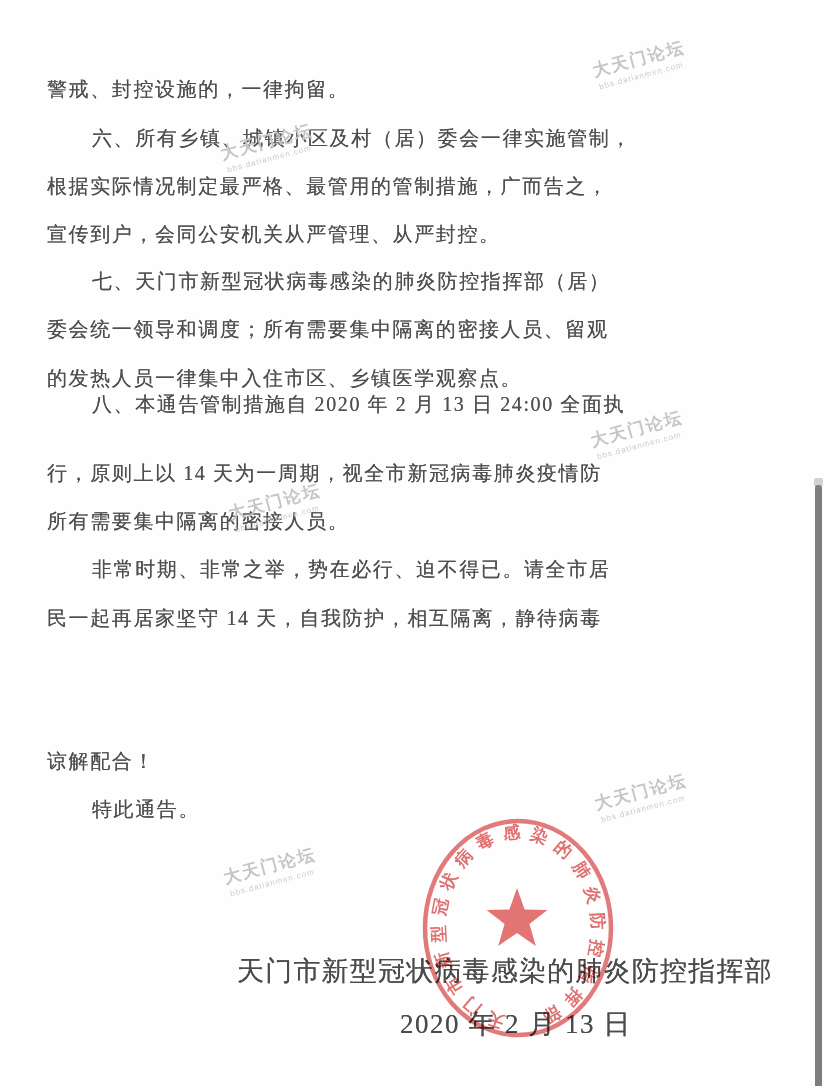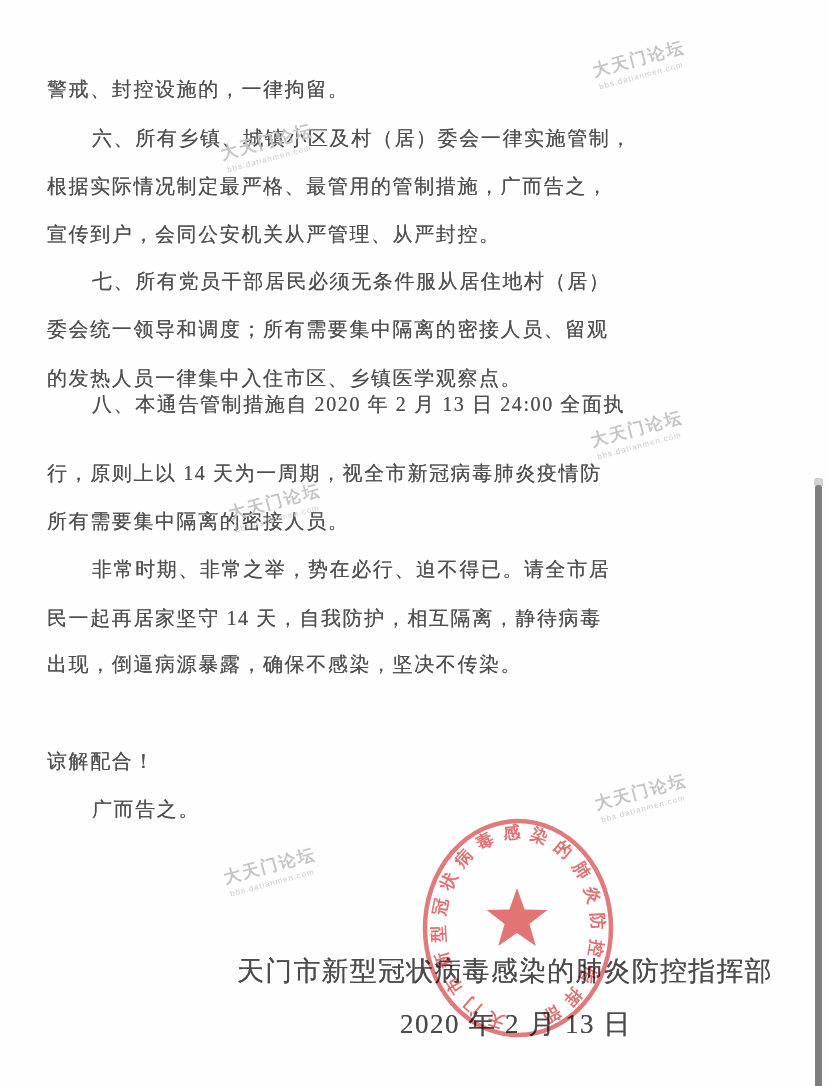--- a/index.html
+++ b/index.html
@@ -100,31 +100,30 @@
 </style>
 </head>
 <body>
 
 <div class="page">
 
   <div class="doc-line" style="top:78px">警戒、封控设施的，一律拘留。</div>
   <div class="doc-line" style="top:175px">根据实际情况制定最严格、最管用的管制措施，广而告之，</div>
   <div class="doc-line indent" style="top:127px">六、所有乡镇、城镇小区及村（居）委会一律实施管制，</div>
   <div class="doc-line" style="top:223px">宣传到户，会同公安机关从严管理、从严封控。</div>
-  <div class="doc-line indent" style="top:270px">七、所有党员干部居民必须无条件服从居住地村（居）</div>
+  <div class="doc-line indent" style="top:270px">七、天门市新型冠状病毒感染的肺炎防控指挥部（居）</div>
   <div class="doc-line" style="top:367px">的发热人员一律集中入住市区、乡镇医学观察点。</div>
   <div class="doc-line" style="top:318px">委会统一领导和调度；所有需要集中隔离的密接人员、留观</div>
   <div class="doc-line indent" style="top:393px">八、本通告管制措施自 2020 年 2 月 13 日 24:00 全面执</div>
   <div class="doc-line" style="top:462px">行，原则上以 14 天为一周期，视全市新冠病毒肺炎疫情防</div>
   <div class="doc-line" style="top:510px">所有需要集中隔离的密接人员。</div>
   <div class="doc-line indent" style="top:558px">非常时期、非常之举，势在必行、迫不得已。请全市居</div>
   <div class="doc-line" style="top:607px">民一起再居家坚守 14 天，自我防护，相互隔离，静待病毒</div>
-  <div class="doc-line" style="top:653px">出现，倒逼病源暴露，确保不感染，坚决不传染。</div>
   <div class="doc-line" style="top:750px">谅解配合！</div>
-  <div class="doc-line indent" style="top:798px">广而告之。</div>
+  <div class="doc-line indent" style="top:798px">特此通告。</div>
 
   <div class="signature">天门市新型冠状病毒感染的肺炎防控指挥部</div>
   <div class="doc-date">2020 年 2 月 13 日</div>
 
   <div class="wm" style="left:590px;top:60px">
     <div class="wm-title">大天门论坛</div>
     <div class="wm-sub">bbs.datianmen.com</div>
   </div>
   <div class="wm" style="left:218px;top:143px">
     <div class="wm-title">大天门论坛</div>

